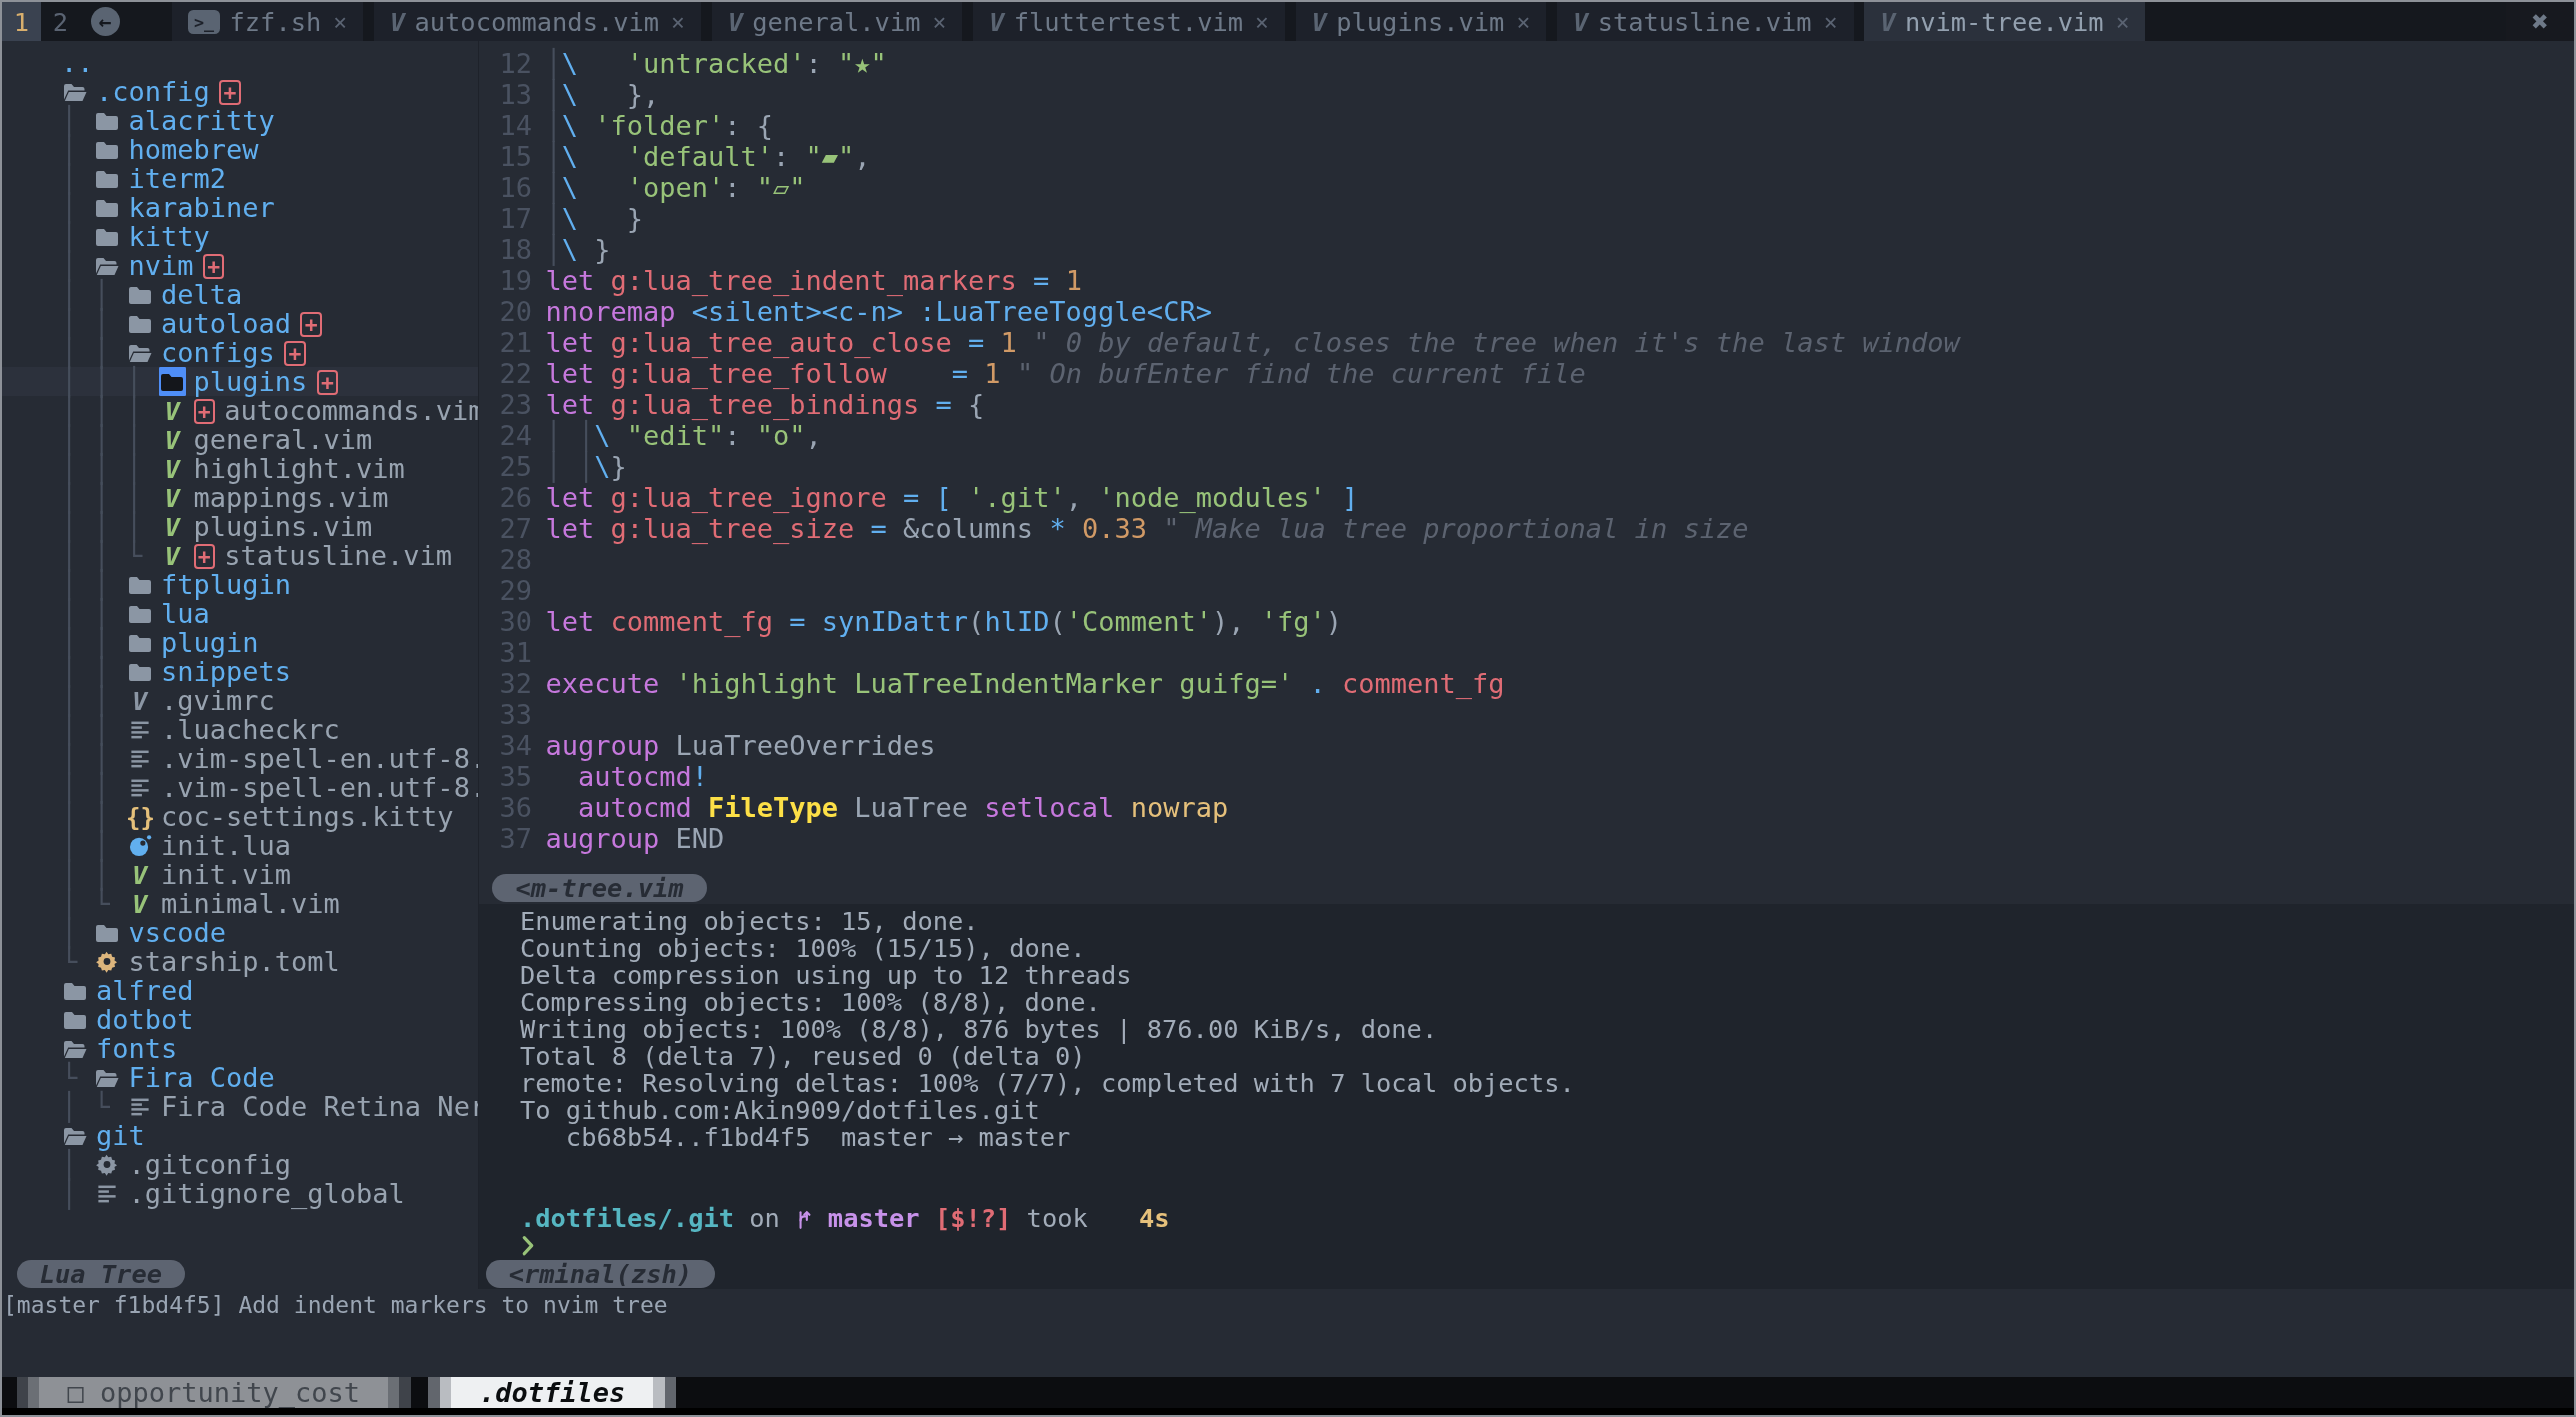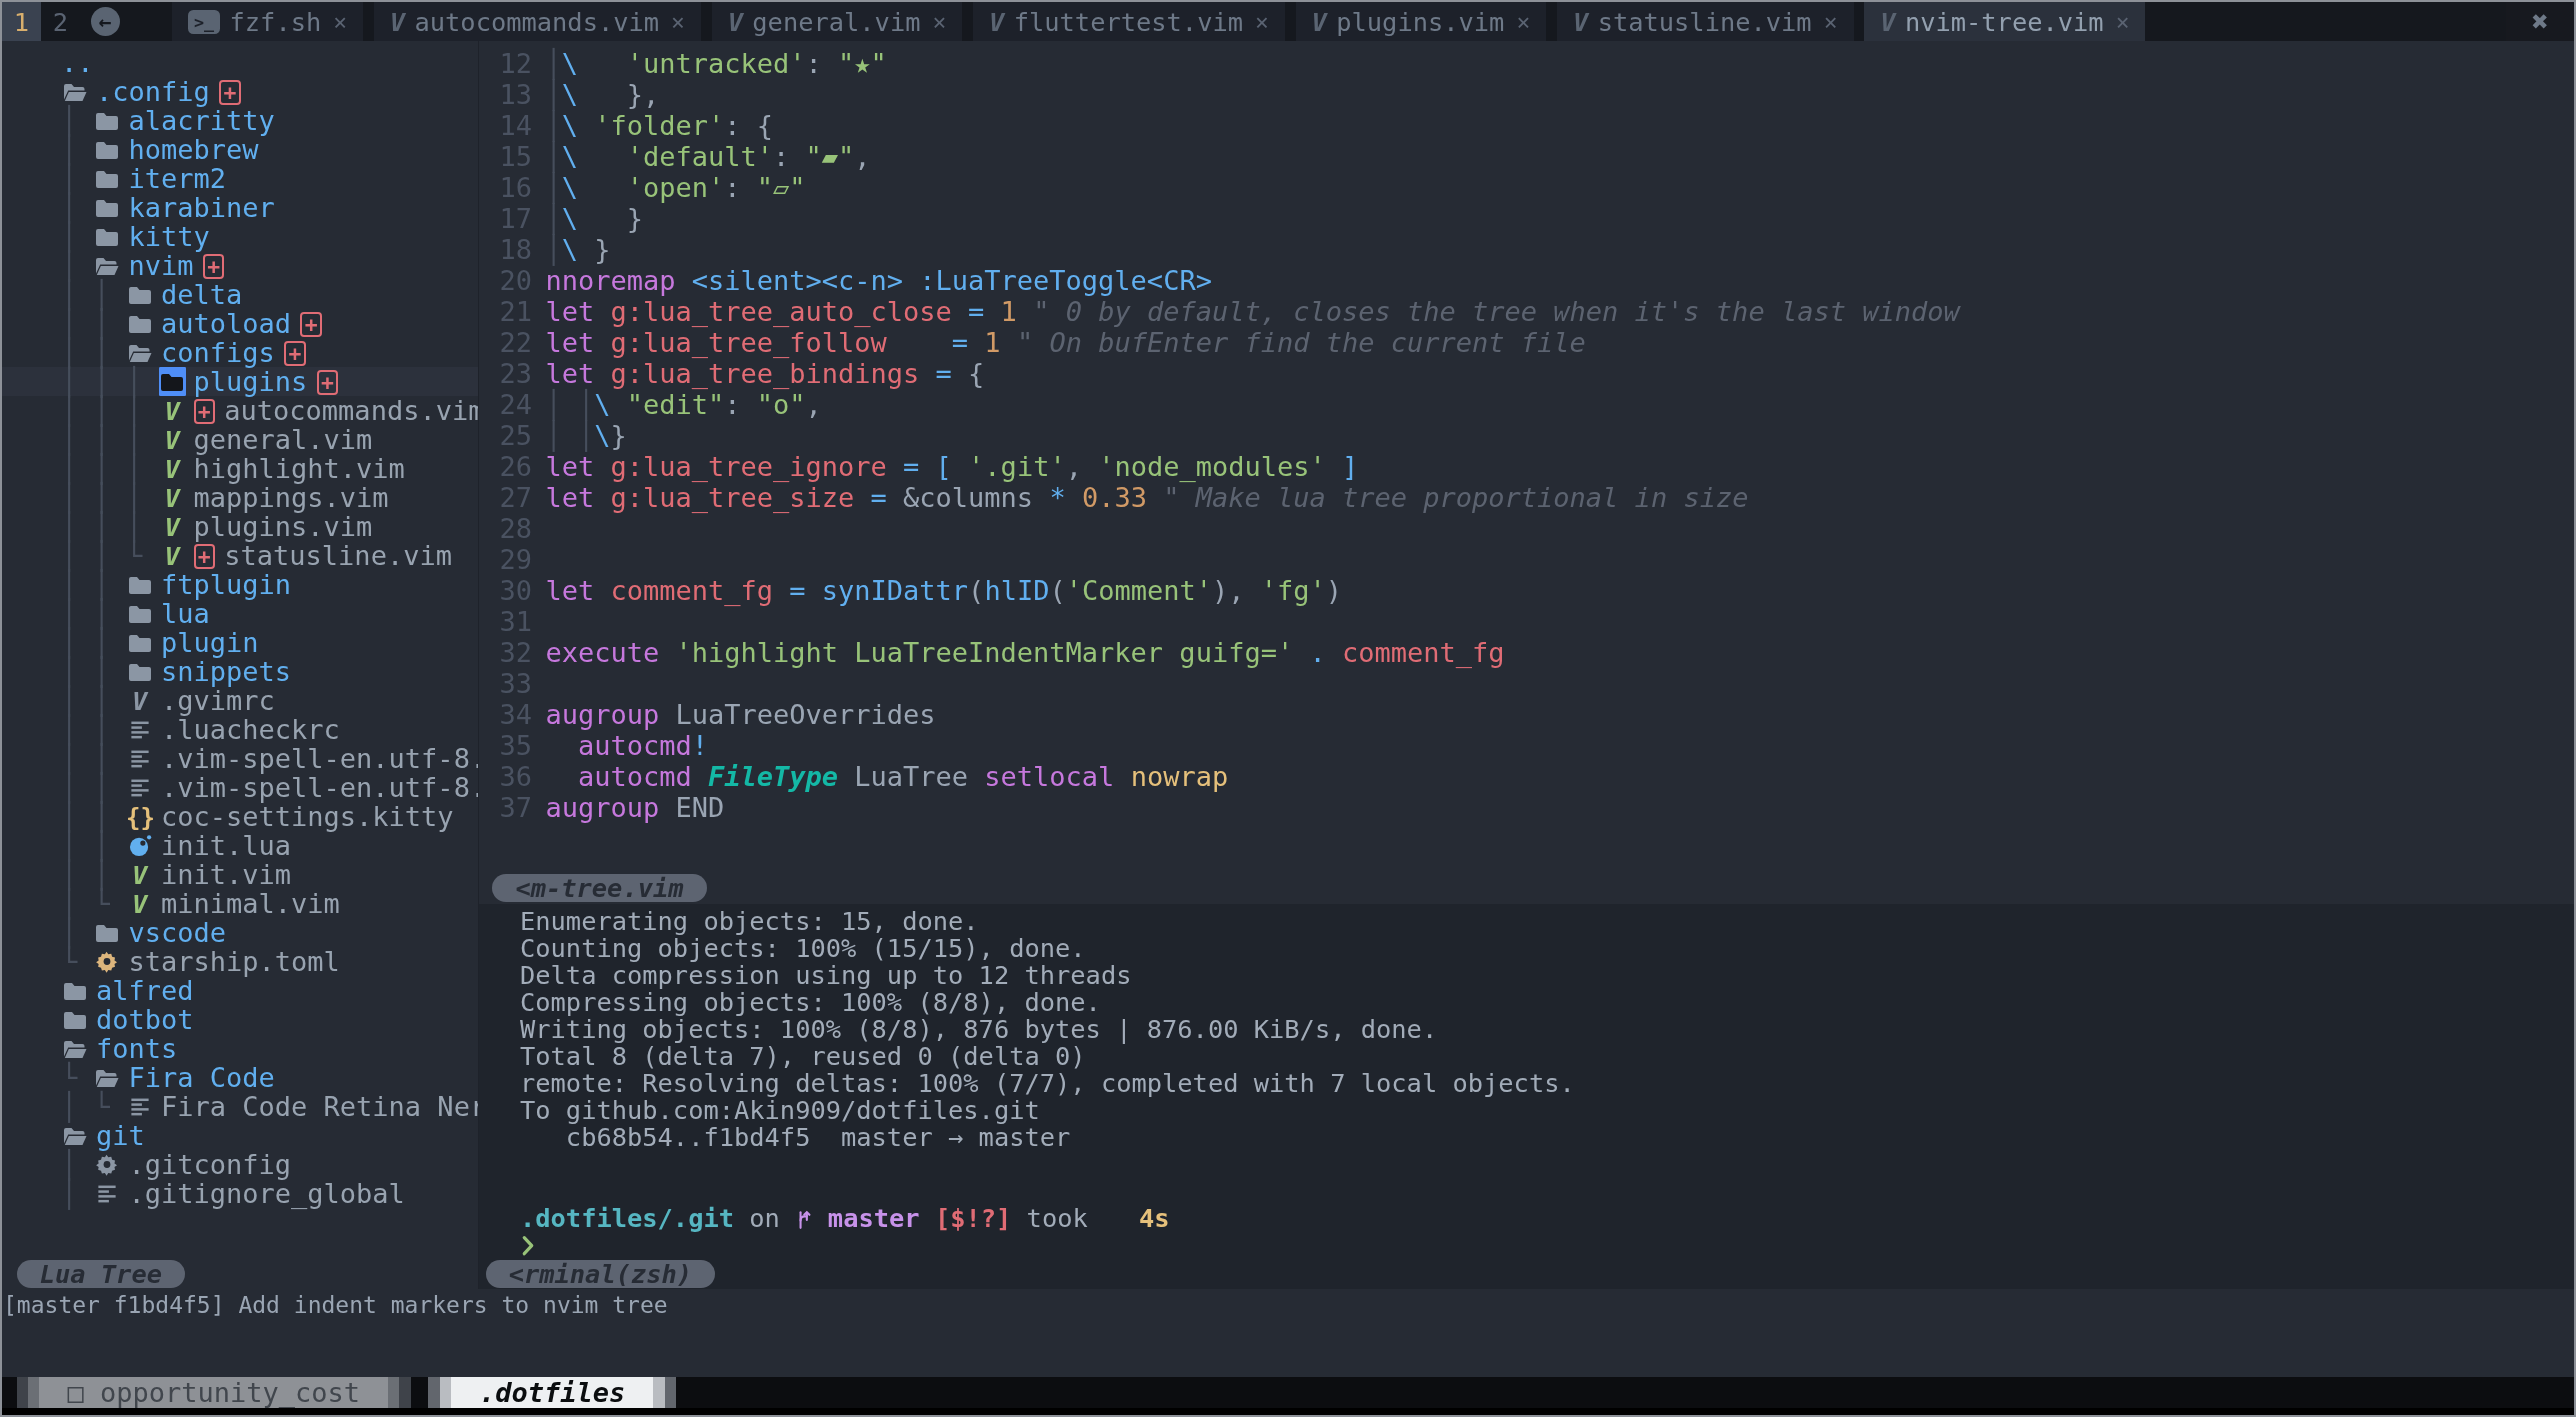--- a/index.html
+++ b/index.html
@@ -58,21 +58,21 @@
   .editor{flex:0 0 825px;padding-top:6.7px;overflow:hidden;}
   .cl{height:31px;line-height:31px;white-space:pre;font-size:27px;}
   .ln{display:inline-block;width:53px;text-align:right;padding-right:13.4px;color:#4a5261;}
   .c-kw{color:#c678dd;}
   .c-var{color:#e06c75;}
   .c-op{color:#61afef;}
   .c-num{color:#d19a66;}
   .c-str{color:#98c379;}
   .c-cm{color:#5c6370;font-style:italic;}
   .c-pl{color:#9aa5b3;}
-  .c-ty{color:#14b8a6;font-style:italic;font-weight:bold;}
+  .c-ty{color:#fde047;font-weight:bold;}
   .c-opt{color:#e5c07b;}
   .c-g{color:#464e5c;}
   .winbar{flex:0 0 31px;display:flex;align-items:center;padding-left:13.4px;background:#262b34;}
   
   .terminal{flex:1;background:#1f242c;padding:4px 0 0 41px;overflow:hidden;}
   .tline{height:27px;line-height:27px;font-size:25.4px;color:#a2acb9;white-space:pre;}
   .p-cyan{color:#56b6c2;font-weight:bold;}
   .p-purple{color:#c792ea;font-weight:bold;}
   .p-red{color:#e06c75;font-weight:bold;}
   .p-yellow{color:#e5c07b;font-weight:bold;margin-left:36px;}
@@ -293,20 +293,21 @@
     <div class="right-col">
       <div class="editor">
         <div id="code-lines">
             <div class="cl"><span class="ln">12</span><span class="c-g">│</span><span class="c-op">\</span><span class="c-pl">   </span><span class="c-str">'untracked'</span><span class="c-pl">: </span><span class="c-str">"★"</span></div>
             <div class="cl"><span class="ln">13</span><span class="c-g">│</span><span class="c-op">\</span><span class="c-pl">   },</span></div>
             <div class="cl"><span class="ln">14</span><span class="c-g">│</span><span class="c-op">\</span><span class="c-pl"> </span><span class="c-str">'folder'</span><span class="c-pl">: {</span></div>
             <div class="cl"><span class="ln">15</span><span class="c-g">│</span><span class="c-op">\</span><span class="c-pl">   </span><span class="c-str">'default'</span><span class="c-pl">: </span><span class="c-str">"▰"</span><span class="c-pl">,</span></div>
             <div class="cl"><span class="ln">16</span><span class="c-g">│</span><span class="c-op">\</span><span class="c-pl">   </span><span class="c-str">'open'</span><span class="c-pl">: </span><span class="c-str">"▱"</span></div>
             <div class="cl"><span class="ln">17</span><span class="c-g">│</span><span class="c-op">\</span><span class="c-pl">   }</span></div>
             <div class="cl"><span class="ln">18</span><span class="c-g">│</span><span class="c-op">\</span><span class="c-pl"> }</span></div>
+            <div class="cl"><span class="ln">19</span><span class="c-kw">let</span><span class="c-pl"> </span><span class="c-var">g:lua_tree_indent_markers</span><span class="c-pl"> </span><span class="c-op">=</span><span class="c-pl"> </span><span class="c-num">1</span></div>
             <div class="cl"><span class="ln">20</span><span class="c-kw">nnoremap</span><span class="c-pl"> </span><span class="c-op">&lt;silent&gt;&lt;c-n&gt;</span><span class="c-pl"> </span><span class="c-op">:LuaTreeToggle&lt;CR&gt;</span></div>
             <div class="cl"><span class="ln">21</span><span class="c-kw">let</span><span class="c-pl"> </span><span class="c-var">g:lua_tree_auto_close</span><span class="c-pl"> </span><span class="c-op">=</span><span class="c-pl"> </span><span class="c-num">1</span><span class="c-pl"> </span><span class="c-cm">" 0 by default, closes the tree when it's the last window</span></div>
             <div class="cl"><span class="ln">22</span><span class="c-kw">let</span><span class="c-pl"> </span><span class="c-var">g:lua_tree_follow</span><span class="c-pl">    </span><span class="c-op">=</span><span class="c-pl"> </span><span class="c-num">1</span><span class="c-pl"> </span><span class="c-cm">" On bufEnter find the current file</span></div>
             <div class="cl"><span class="ln">23</span><span class="c-kw">let</span><span class="c-pl"> </span><span class="c-var">g:lua_tree_bindings</span><span class="c-pl"> </span><span class="c-op">=</span><span class="c-pl"> {</span></div>
             <div class="cl"><span class="ln">24</span><span class="c-g">│ │</span><span class="c-op">\</span><span class="c-pl"> </span><span class="c-str">"edit"</span><span class="c-pl">: </span><span class="c-str">"o"</span><span class="c-pl">,</span></div>
             <div class="cl"><span class="ln">25</span><span class="c-g">│ │</span><span class="c-op">\</span><span class="c-pl">}</span></div>
             <div class="cl"><span class="ln">26</span><span class="c-kw">let</span><span class="c-pl"> </span><span class="c-var">g:lua_tree_ignore</span><span class="c-pl"> </span><span class="c-op">=</span><span class="c-pl"> </span><span class="c-op">[</span><span class="c-pl"> </span><span class="c-str">'.git'</span><span class="c-pl">, </span><span class="c-str">'node_modules'</span><span class="c-pl"> </span><span class="c-op">]</span></div>
             <div class="cl"><span class="ln">27</span><span class="c-kw">let</span><span class="c-pl"> </span><span class="c-var">g:lua_tree_size</span><span class="c-pl"> </span><span class="c-op">=</span><span class="c-pl"> </span><span class="c-pl">&amp;columns</span><span class="c-pl"> </span><span class="c-op">*</span><span class="c-pl"> </span><span class="c-num">0.33</span><span class="c-pl"> </span><span class="c-cm">" Make lua tree proportional in size</span></div>
             <div class="cl"><span class="ln">28</span></div>
             <div class="cl"><span class="ln">29</span></div>

